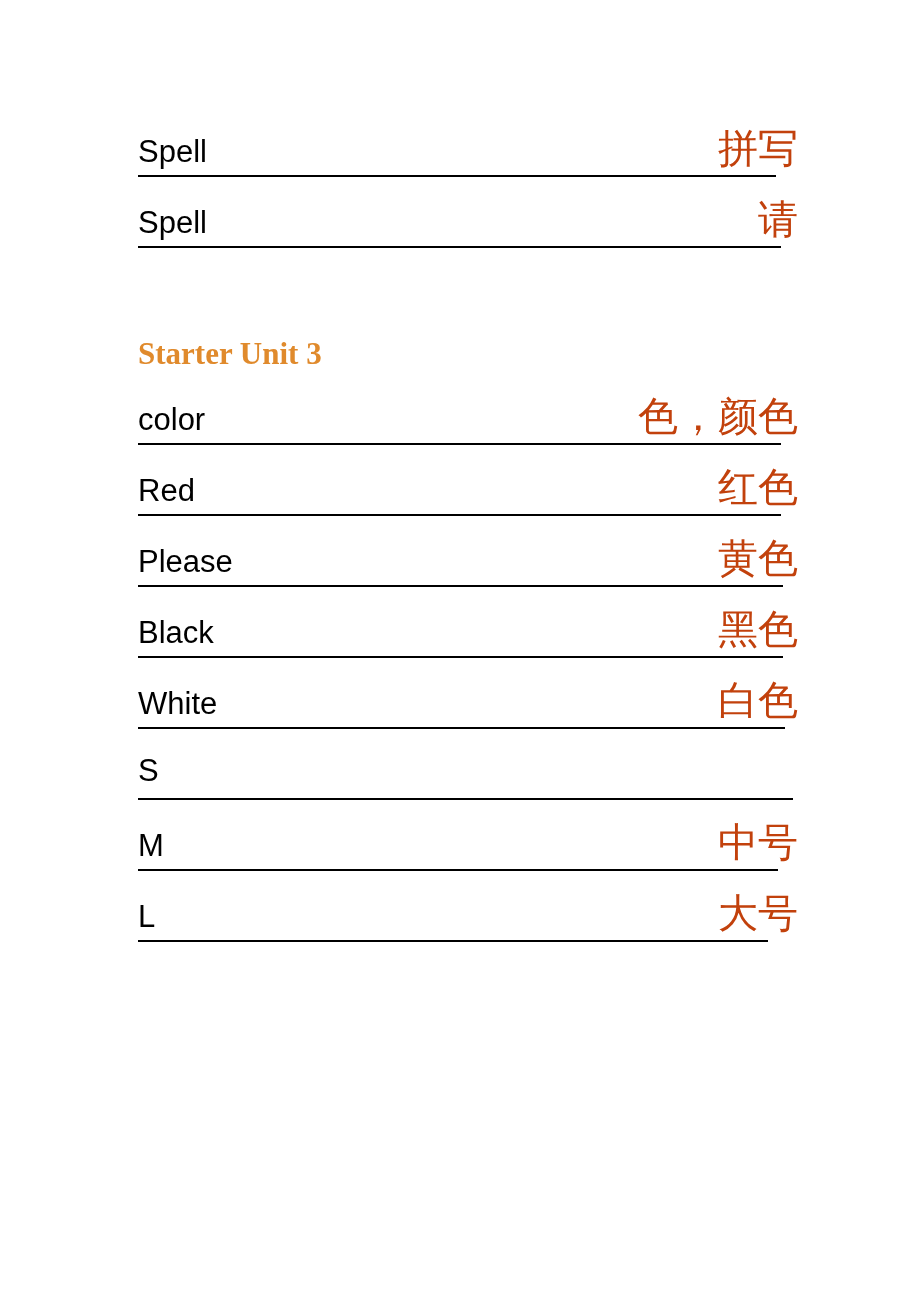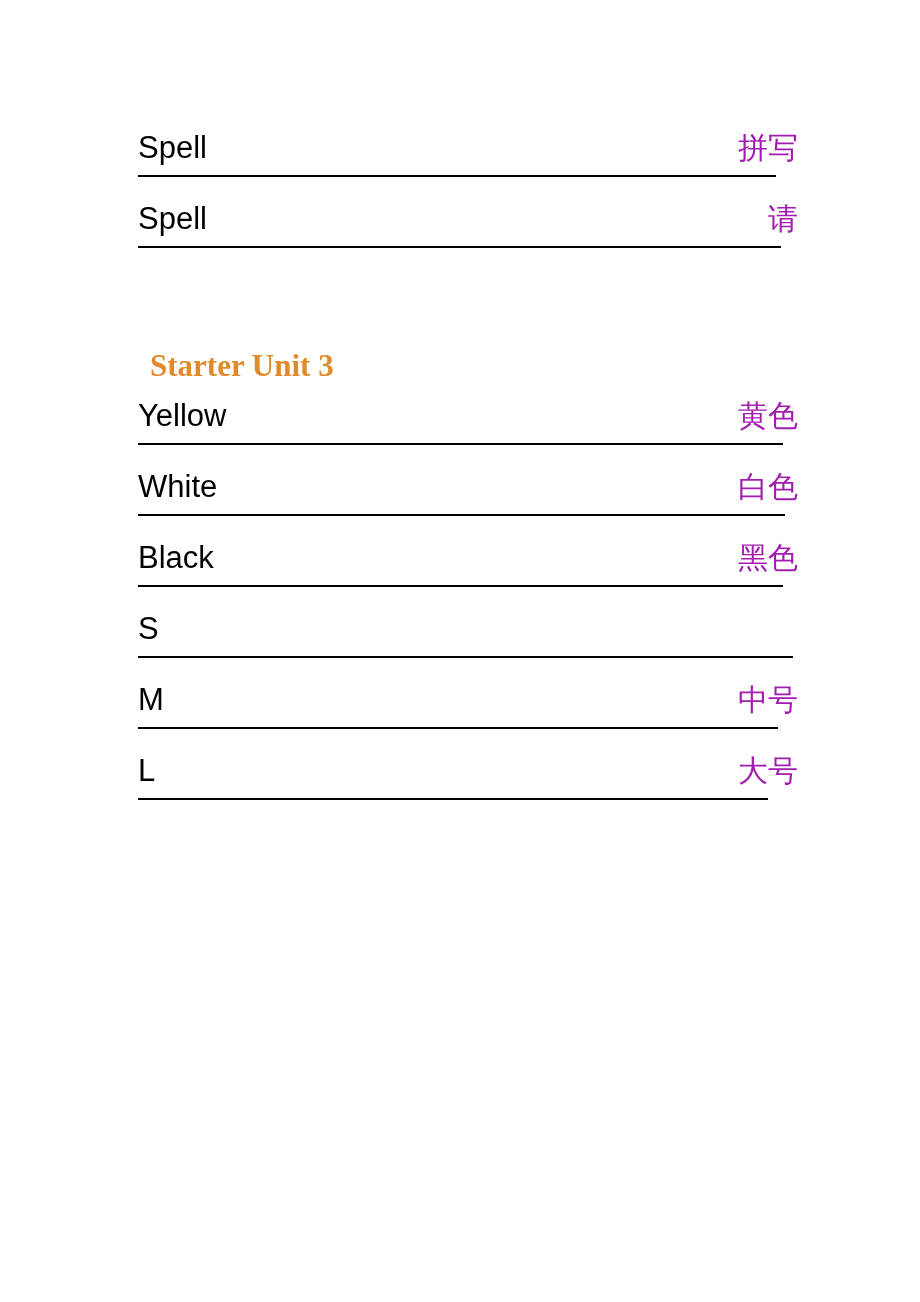--- a/index.html
+++ b/index.html
@@ -47,24 +47,24 @@
     font-family: "Liberation Sans", "DejaVu Sans", sans-serif;
     font-size: 31px;
     line-height: 44px;
     letter-spacing: 0px;
     color: #000000;
     white-space: nowrap;
     padding-top: 6px;
   }
 
   .vocab-row .zh {
-    font-family: Liberation Mono, monospace;
-    font-size: 30px;
+    font-family: Liberation Sans, sans-serif;
+    font-size: 40px;
     line-height: 44px;
-    color: #a21caf;
+    color: #c2410c;
     white-space: nowrap;
     padding-top: 6px;
     text-align: right;
   }
 
   
   .vocab-row .rule {
     position: absolute;
     left: 0;
     bottom: 14px;
@@ -72,21 +72,21 @@
     border-bottom: 2.2px solid #000000;
   }
 
   
   .section-heading {
     font-family: "Liberation Serif", "DejaVu Serif", serif;
     font-weight: bold;
     font-size: 31px;
     line-height: 40px;
     color: #E08A2C;
-    margin: 12px;
+    margin: 0;
     padding: 0;
     white-space: nowrap;
   }
 
   .spacer-gap {
     height: 62px;
   }
   .heading-block {
     height: 64px;
     padding-top: 10px;
@@ -106,33 +106,43 @@
       <div class="vocab-row">
         <span class="en">Spell</span>
         <span class="zh">请</span>
         <div class="rule" style="width: 643px;"></div>
       </div>
       <div class="spacer-gap"></div>
       <div class="heading-block">
         <h2 class="section-heading">Starter Unit 3</h2>
       </div>
       <div class="vocab-row">
-        <span class="en">Yellow</span>
+        <span class="en">color</span>
+        <span class="zh">色，颜色</span>
+        <div class="rule" style="width: 643px;"></div>
+      </div>
+      <div class="vocab-row">
+        <span class="en">Red</span>
+        <span class="zh">红色</span>
+        <div class="rule" style="width: 643px;"></div>
+      </div>
+      <div class="vocab-row">
+        <span class="en">Please</span>
         <span class="zh">黄色</span>
+        <div class="rule" style="width: 645px;"></div>
+      </div>
+      <div class="vocab-row">
+        <span class="en">Black</span>
+        <span class="zh">黑色</span>
         <div class="rule" style="width: 645px;"></div>
       </div>
       <div class="vocab-row">
         <span class="en">White</span>
         <span class="zh">白色</span>
         <div class="rule" style="width: 647px;"></div>
-      </div>
-      <div class="vocab-row">
-        <span class="en">Black</span>
-        <span class="zh">黑色</span>
-        <div class="rule" style="width: 645px;"></div>
       </div>
       <div class="vocab-row">
         <span class="en">S</span>
         <div class="rule" style="width: 655px;"></div>
       </div>
       <div class="vocab-row">
         <span class="en">M</span>
         <span class="zh">中号</span>
         <div class="rule" style="width: 640px;"></div>
       </div>

